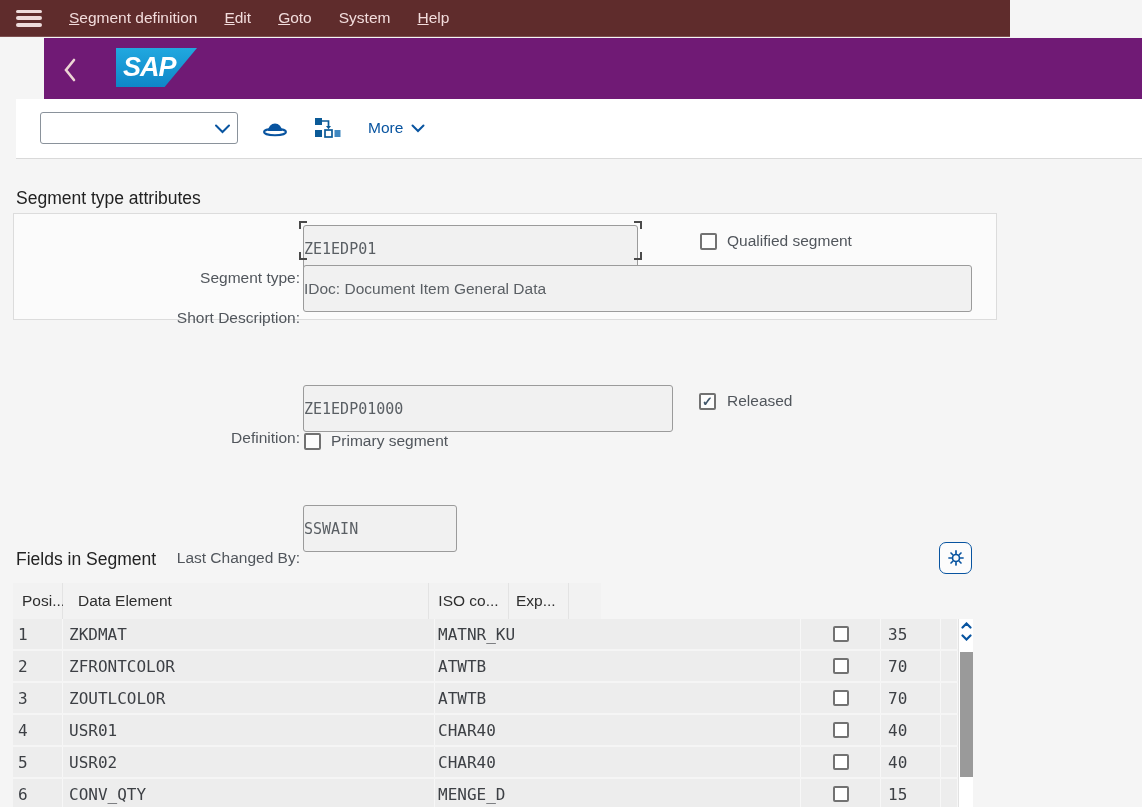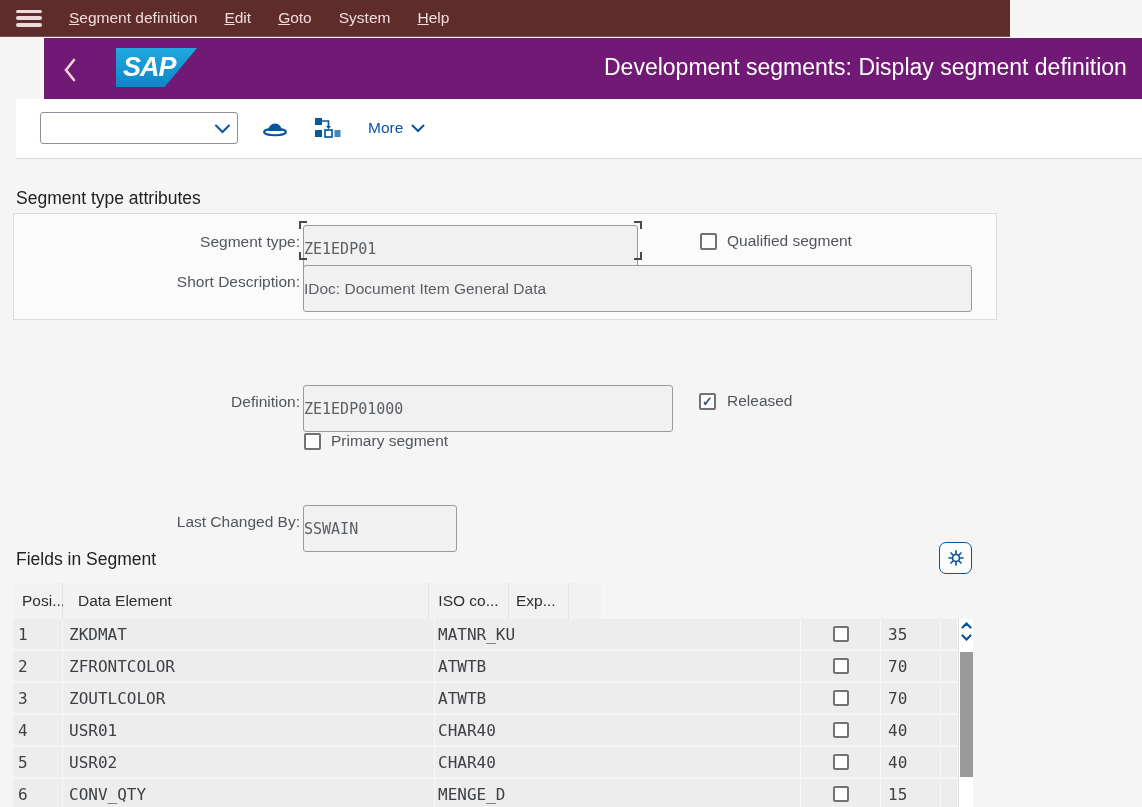--- a/index.html
+++ b/index.html
@@ -57,21 +57,21 @@
   
   .section-heading { position:absolute; left:16px; font-size:17.5px; color:#222222; }
   .h-attrs { top:188px; }
   .h-fields { top:549px; }
   .group-panel {
     position:absolute; left:13px; top:213px; width:984px; height:107px;
     background:#fbfbfb; border:1px solid #dcdcdc;
   }
   .field-label {
     position:absolute; width:200px; left:100px; text-align:right;
-    font-size:15.5px; color:#51565c; white-space:nowrap;
+    font-size:15.5px; color:#51565c; white-space:nowrap;margin-top:36px;
   }
   .ro-input {
     position:absolute; height:47px; background:#f1f1f1;
     border:1px solid #9b9b9b; border-radius:3px;
     font-family:"DejaVu Sans Mono", monospace; font-size:15px;
     color:#5a5f64; padding:0 0;
   }
   .ro-input.sans { font-family:"Liberation Sans", sans-serif; font-size:15.5px; }
   
   .focus-frame { position:absolute; pointer-events:none; }
@@ -138,21 +138,20 @@
   <span class="menu-item mn-u">Help</span>
 </div>
 
 <div class="header">
   <span class="back-btn">
     <svg width="16" height="26" viewBox="0 0 16 26">
       <path d="M12 3 L4 13 L12 23" stroke="#ecd4d4" stroke-width="2.6" fill="none" stroke-linecap="round"></path>
     </svg>
   </span>
   <div class="sap-logo">SAP</div>
-  <div class="header-title">Development segments: Display segment definition</div>
 </div>
 
 <div class="toolbar">
   <input class="command-field" value="" style="">
   <svg class="command-chevron" width="17" height="10" viewBox="0 0 17 10">
     <path d="M2 1.5 L8.5 8 L15 1.5" stroke="#0854a0" stroke-width="2" fill="none" stroke-linecap="round"></path>
   </svg>
   <span class="tb-icon tb-hat">
     <svg width="26" height="21" viewBox="0 0 26 21">
       <path d="M6 13 a7 7.5 0 0 1 14 0 z" fill="#0854a0"></path>

